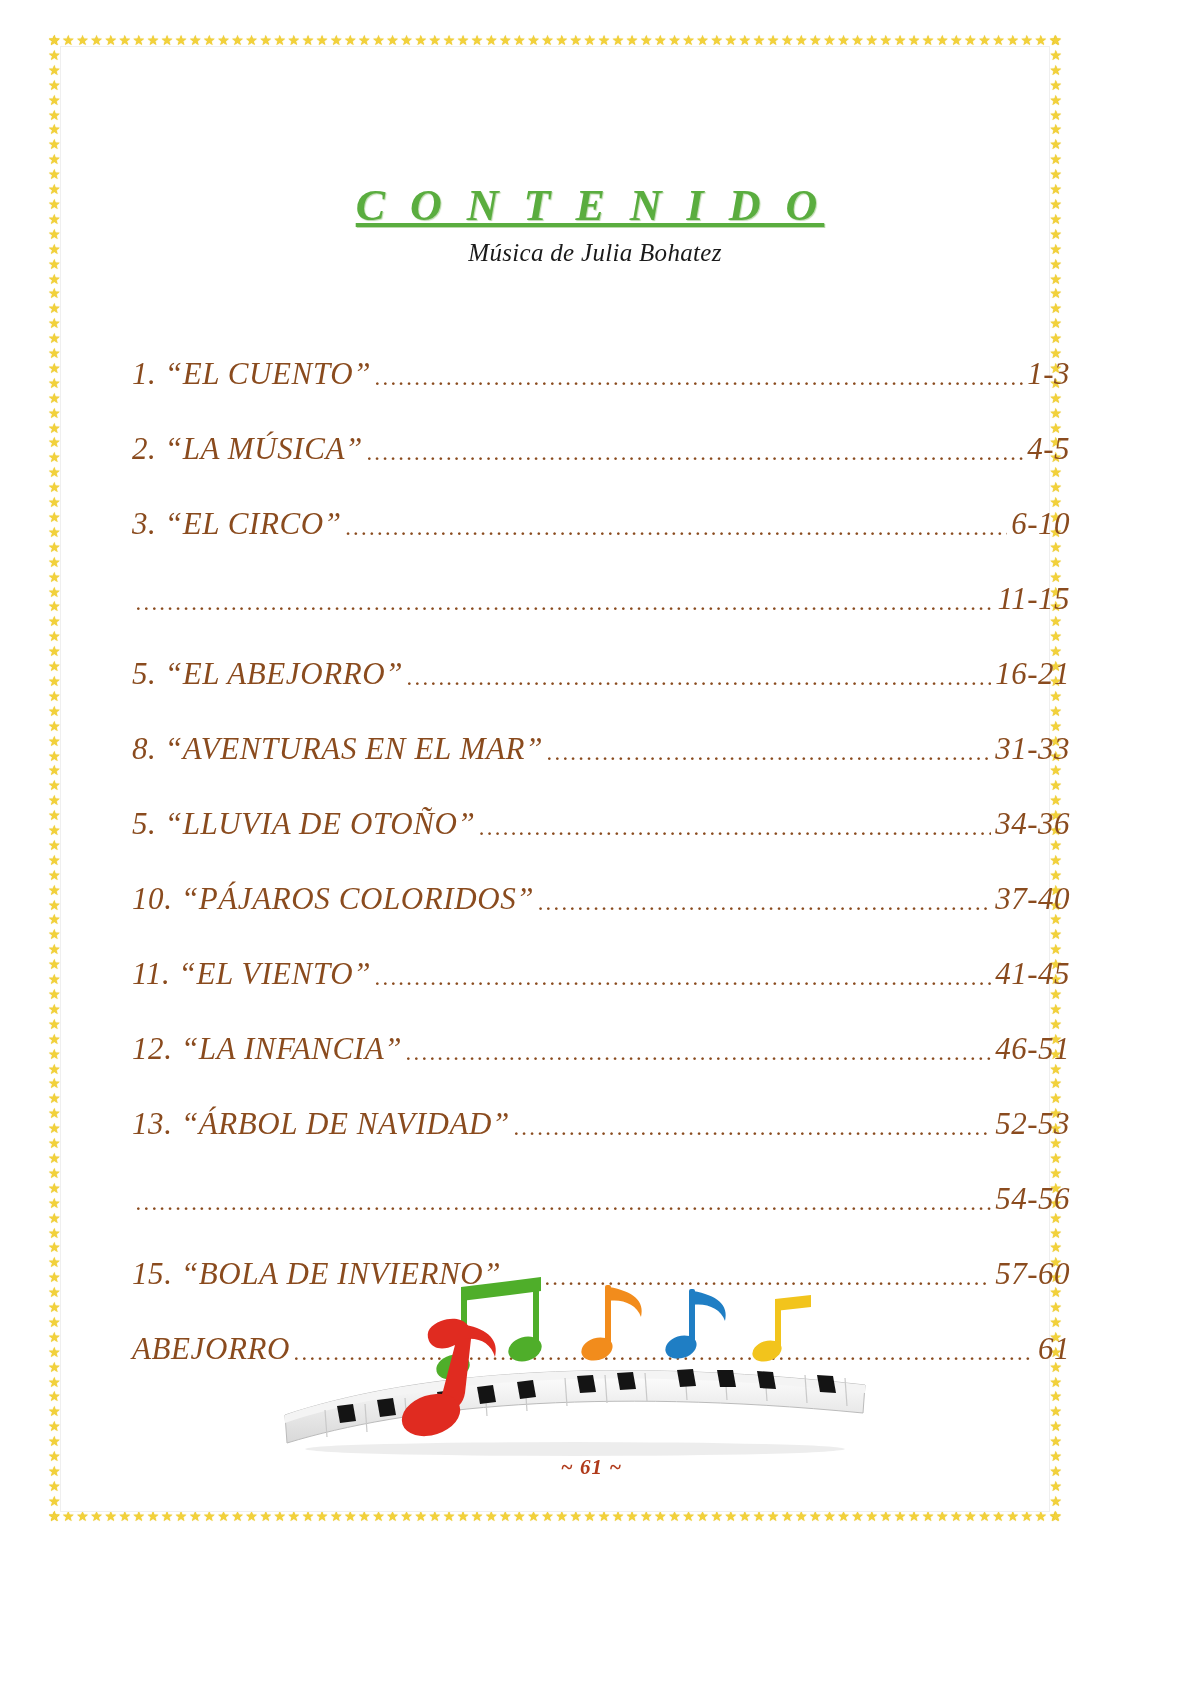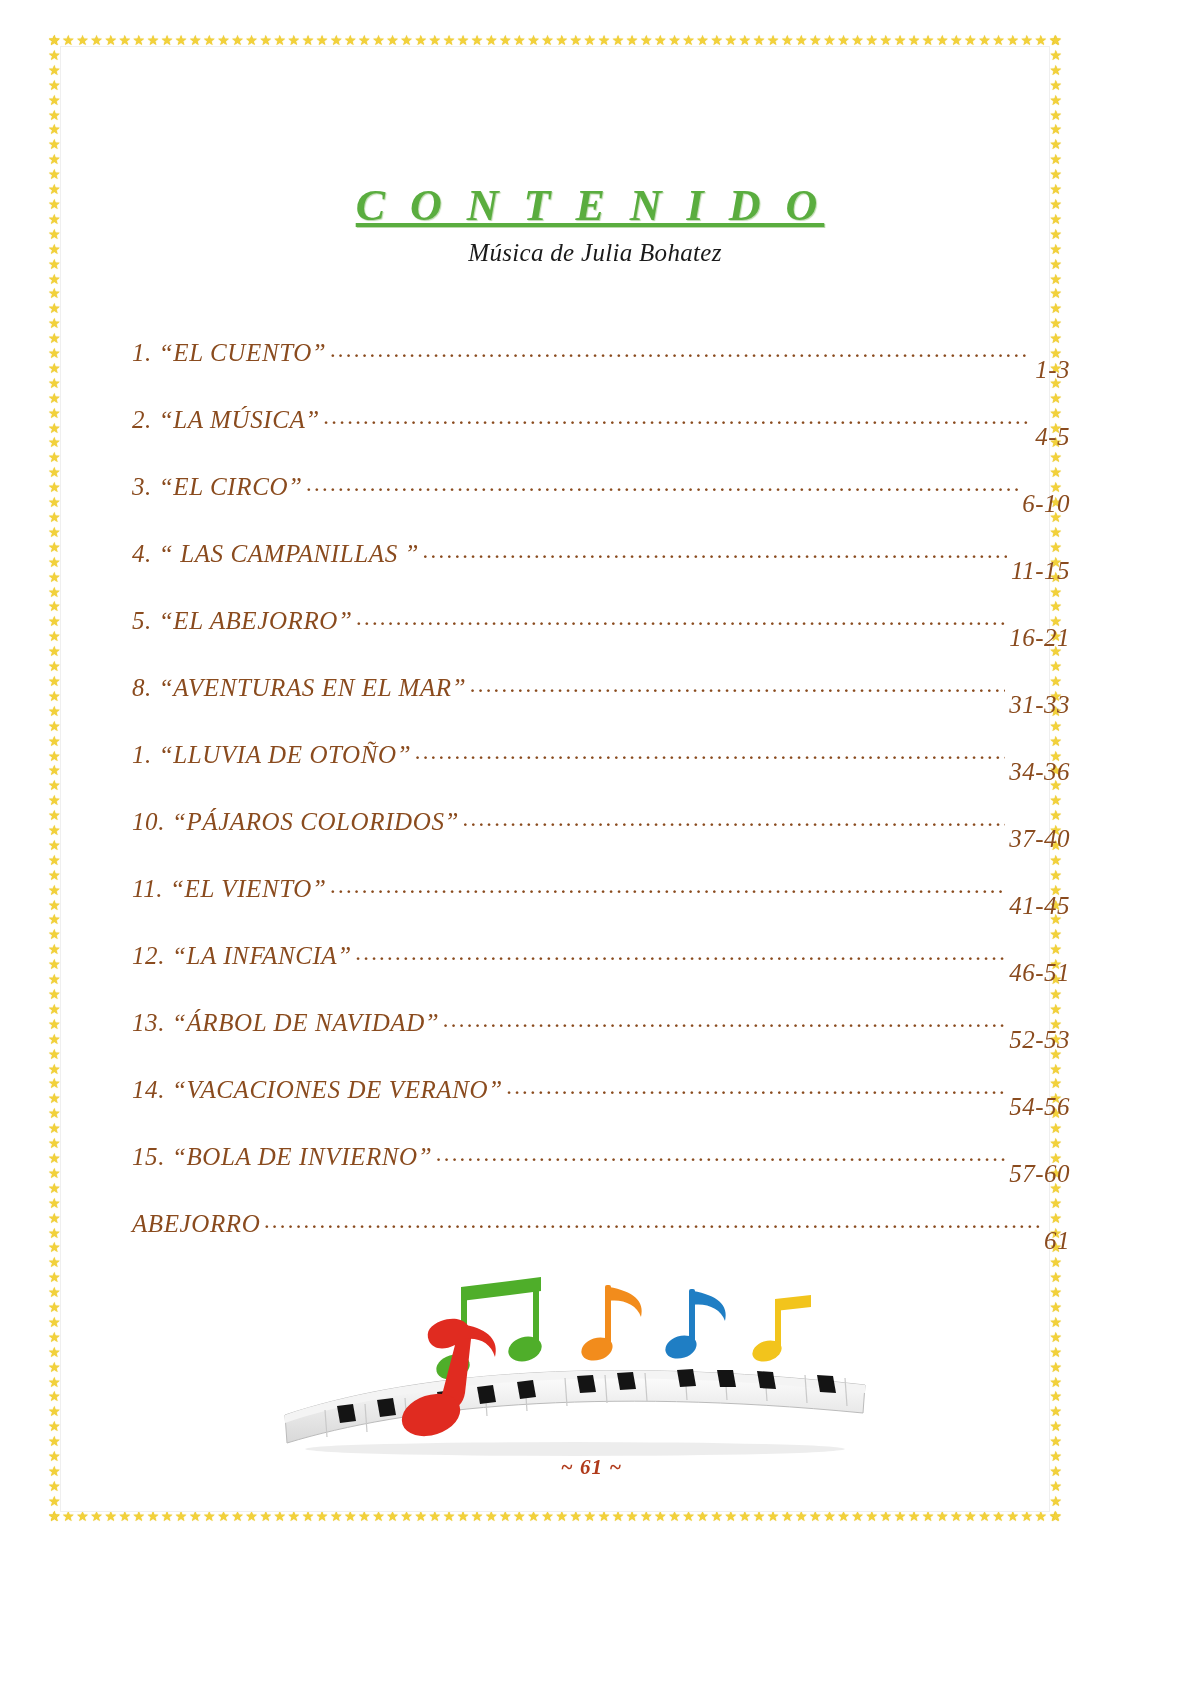--- a/index.html
+++ b/index.html
@@ -97,24 +97,24 @@
     letter-spacing: 0.3px;
   }
 
   .toc {
     margin-top: 72px;
     padding-left: 12px;
   }
 
   .toc-row {
     display: flex;
-    align-items: flex-start;
+    align-items: flex-end;
     font-family: "Liberation Serif", serif;
     font-style: italic;
-    font-size: 25px;
+    font-size: 31px;
     color: #8a4b1e;
     margin-bottom: 22px;
     white-space: nowrap;
   }
   .toc-label {
     flex: 0 0 auto;
     letter-spacing: 0.6px;
   }
   .toc-dots {
     flex: 1 1 auto;
@@ -541,36 +541,35 @@
           <span class="toc-label">2. “LA MÚSICA”</span>
           <span class="toc-dots"></span>
           <span class="toc-pages">4-5</span>
         </div>
         <div class="toc-row">
           <span class="toc-label">3. “EL CIRCO”</span>
           <span class="toc-dots"></span>
           <span class="toc-pages">6-10</span>
         </div>
         <div class="toc-row">
-          <span class="toc-label">4. “ LAS CAMPANILLAS ”</span>
           <span class="toc-dots"></span>
           <span class="toc-pages">11-15</span>
         </div>
         <div class="toc-row">
           <span class="toc-label">5. “EL ABEJORRO”</span>
           <span class="toc-dots"></span>
           <span class="toc-pages">16-21</span>
         </div>
         <div class="toc-row">
           <span class="toc-label">8. “AVENTURAS EN EL MAR”</span>
           <span class="toc-dots"></span>
           <span class="toc-pages">31-33</span>
         </div>
         <div class="toc-row">
-          <span class="toc-label">1. “LLUVIA DE OTOÑO”</span>
+          <span class="toc-label">5. “LLUVIA DE OTOÑO”</span>
           <span class="toc-dots"></span>
           <span class="toc-pages">34-36</span>
         </div>
         <div class="toc-row">
           <span class="toc-label">10. “PÁJAROS COLORIDOS”</span>
           <span class="toc-dots"></span>
           <span class="toc-pages">37-40</span>
         </div>
         <div class="toc-row">
           <span class="toc-label">11. “EL VIENTO”</span>
@@ -581,21 +580,20 @@
           <span class="toc-label">12. “LA INFANCIA”</span>
           <span class="toc-dots"></span>
           <span class="toc-pages">46-51</span>
         </div>
         <div class="toc-row">
           <span class="toc-label">13. “ÁRBOL DE NAVIDAD”</span>
           <span class="toc-dots"></span>
           <span class="toc-pages">52-53</span>
         </div>
         <div class="toc-row">
-          <span class="toc-label">14. “VACACIONES DE VERANO”</span>
           <span class="toc-dots"></span>
           <span class="toc-pages">54-56</span>
         </div>
         <div class="toc-row">
           <span class="toc-label">15. “BOLA DE INVIERNO”</span>
           <span class="toc-dots"></span>
           <span class="toc-pages">57-60</span>
         </div>
         <div class="toc-row">
           <span class="toc-label">ABEJORRO</span>

